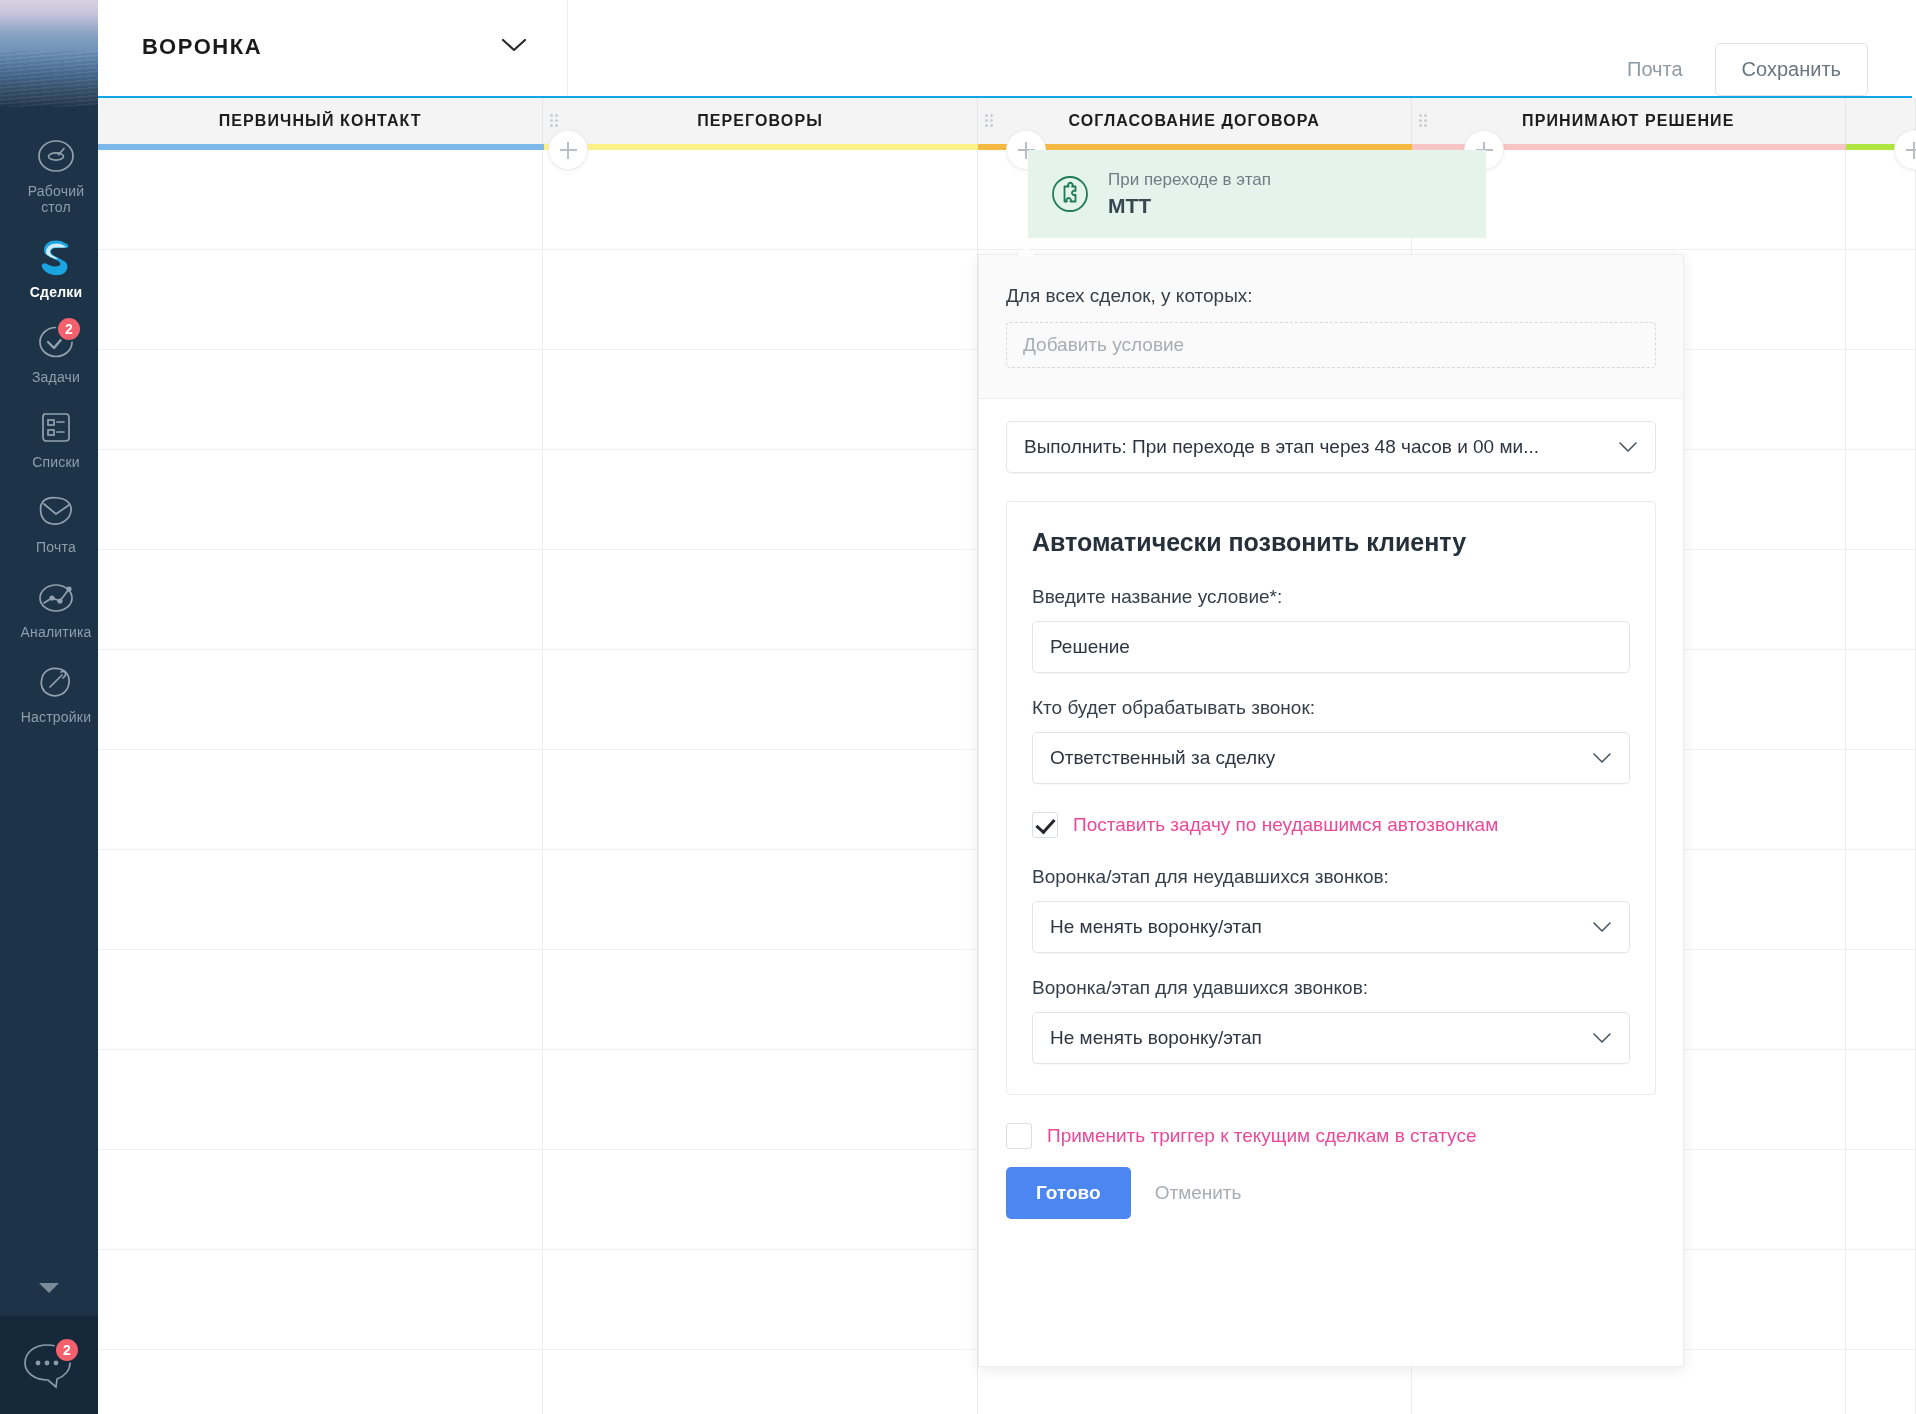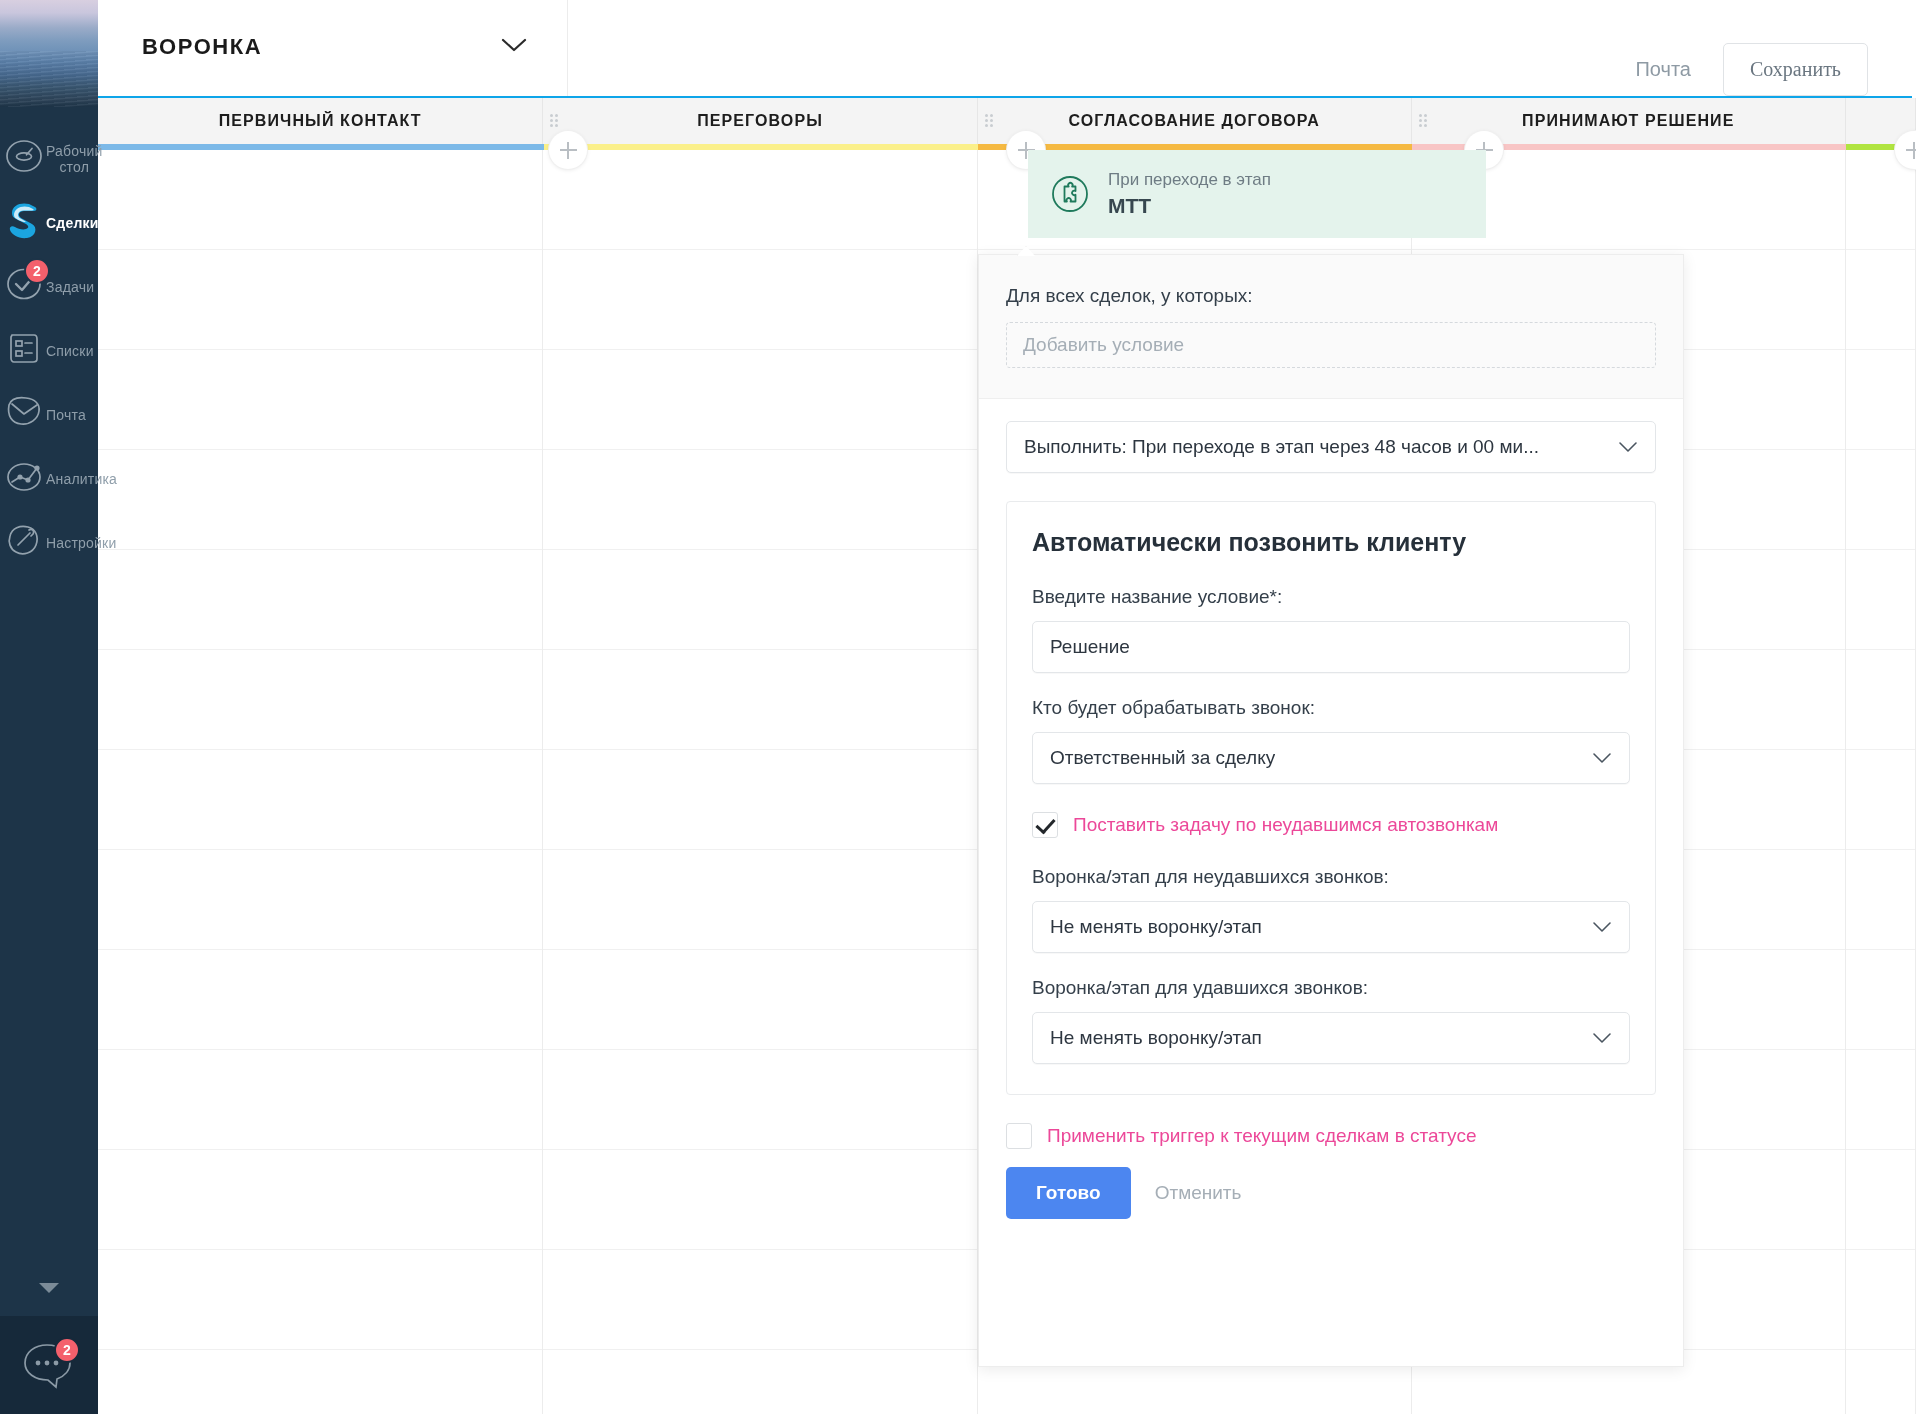--- a/index.html
+++ b/index.html
@@ -44,21 +44,21 @@
     position: absolute; left: 0; right: 0; top: 48%; bottom: 0;
     background:
       repeating-linear-gradient(175deg,
         rgba(255,255,255,0.07) 0px, rgba(255,255,255,0.07) 1px,
         rgba(0,0,0,0.05) 2px, rgba(0,0,0,0.05) 4px);
     opacity: .8;
   }
   .nav { width: 98px; padding-top: 16px; flex: none; }
   .nav-item {
     width: 112px; padding: 11px 2px 9px;
-    display: flex; flex-direction: row; align-items: center;
+    display: flex; flex-direction: column; align-items: center;
     cursor: pointer; position: relative;
   }
   .nav-item .ico { position: relative; width: 44px; height: 44px;
     display: flex; align-items: center; justify-content: center; }
   .nav-item svg { display: block; }
   .nav-label {
     margin-top: 5px; font-size: 14px; line-height: 16px;
     color: #8f9eaa; text-align: center; letter-spacing: .2px;
   }
   .nav-item.active .nav-label { color: #ffffff; font-weight: bold; }
@@ -101,21 +101,21 @@
     gap: 18px; padding-right: 44px;
   }
   .btn-flat {
     background: none; border: none; font-size: 20px; color: #8e9aa4;
     cursor: pointer; padding: 12px 14px;
     font-family: "Liberation Sans", sans-serif;
   }
   .btn-outline {
     background: #fff; border: 1px solid #e0e3e6; border-radius: 5px;
     font-size: 20px; color: #6a7680; cursor: pointer; padding: 14px 26px;
-    font-family: Liberation Serif, serif;
+    font-family: Liberation Sans, sans-serif;
   }
 
   
   .board {
     position: absolute; left: 98px; top: 98px; right: 0; bottom: 0;
     background: #ffffff; overflow: hidden;
   }
   .col-headers { position: absolute; left: 0; top: 0; right: 0; height: 46px; display: flex; }
   .col-head {
     position: relative; height: 46px; background: #f4f4f4;

